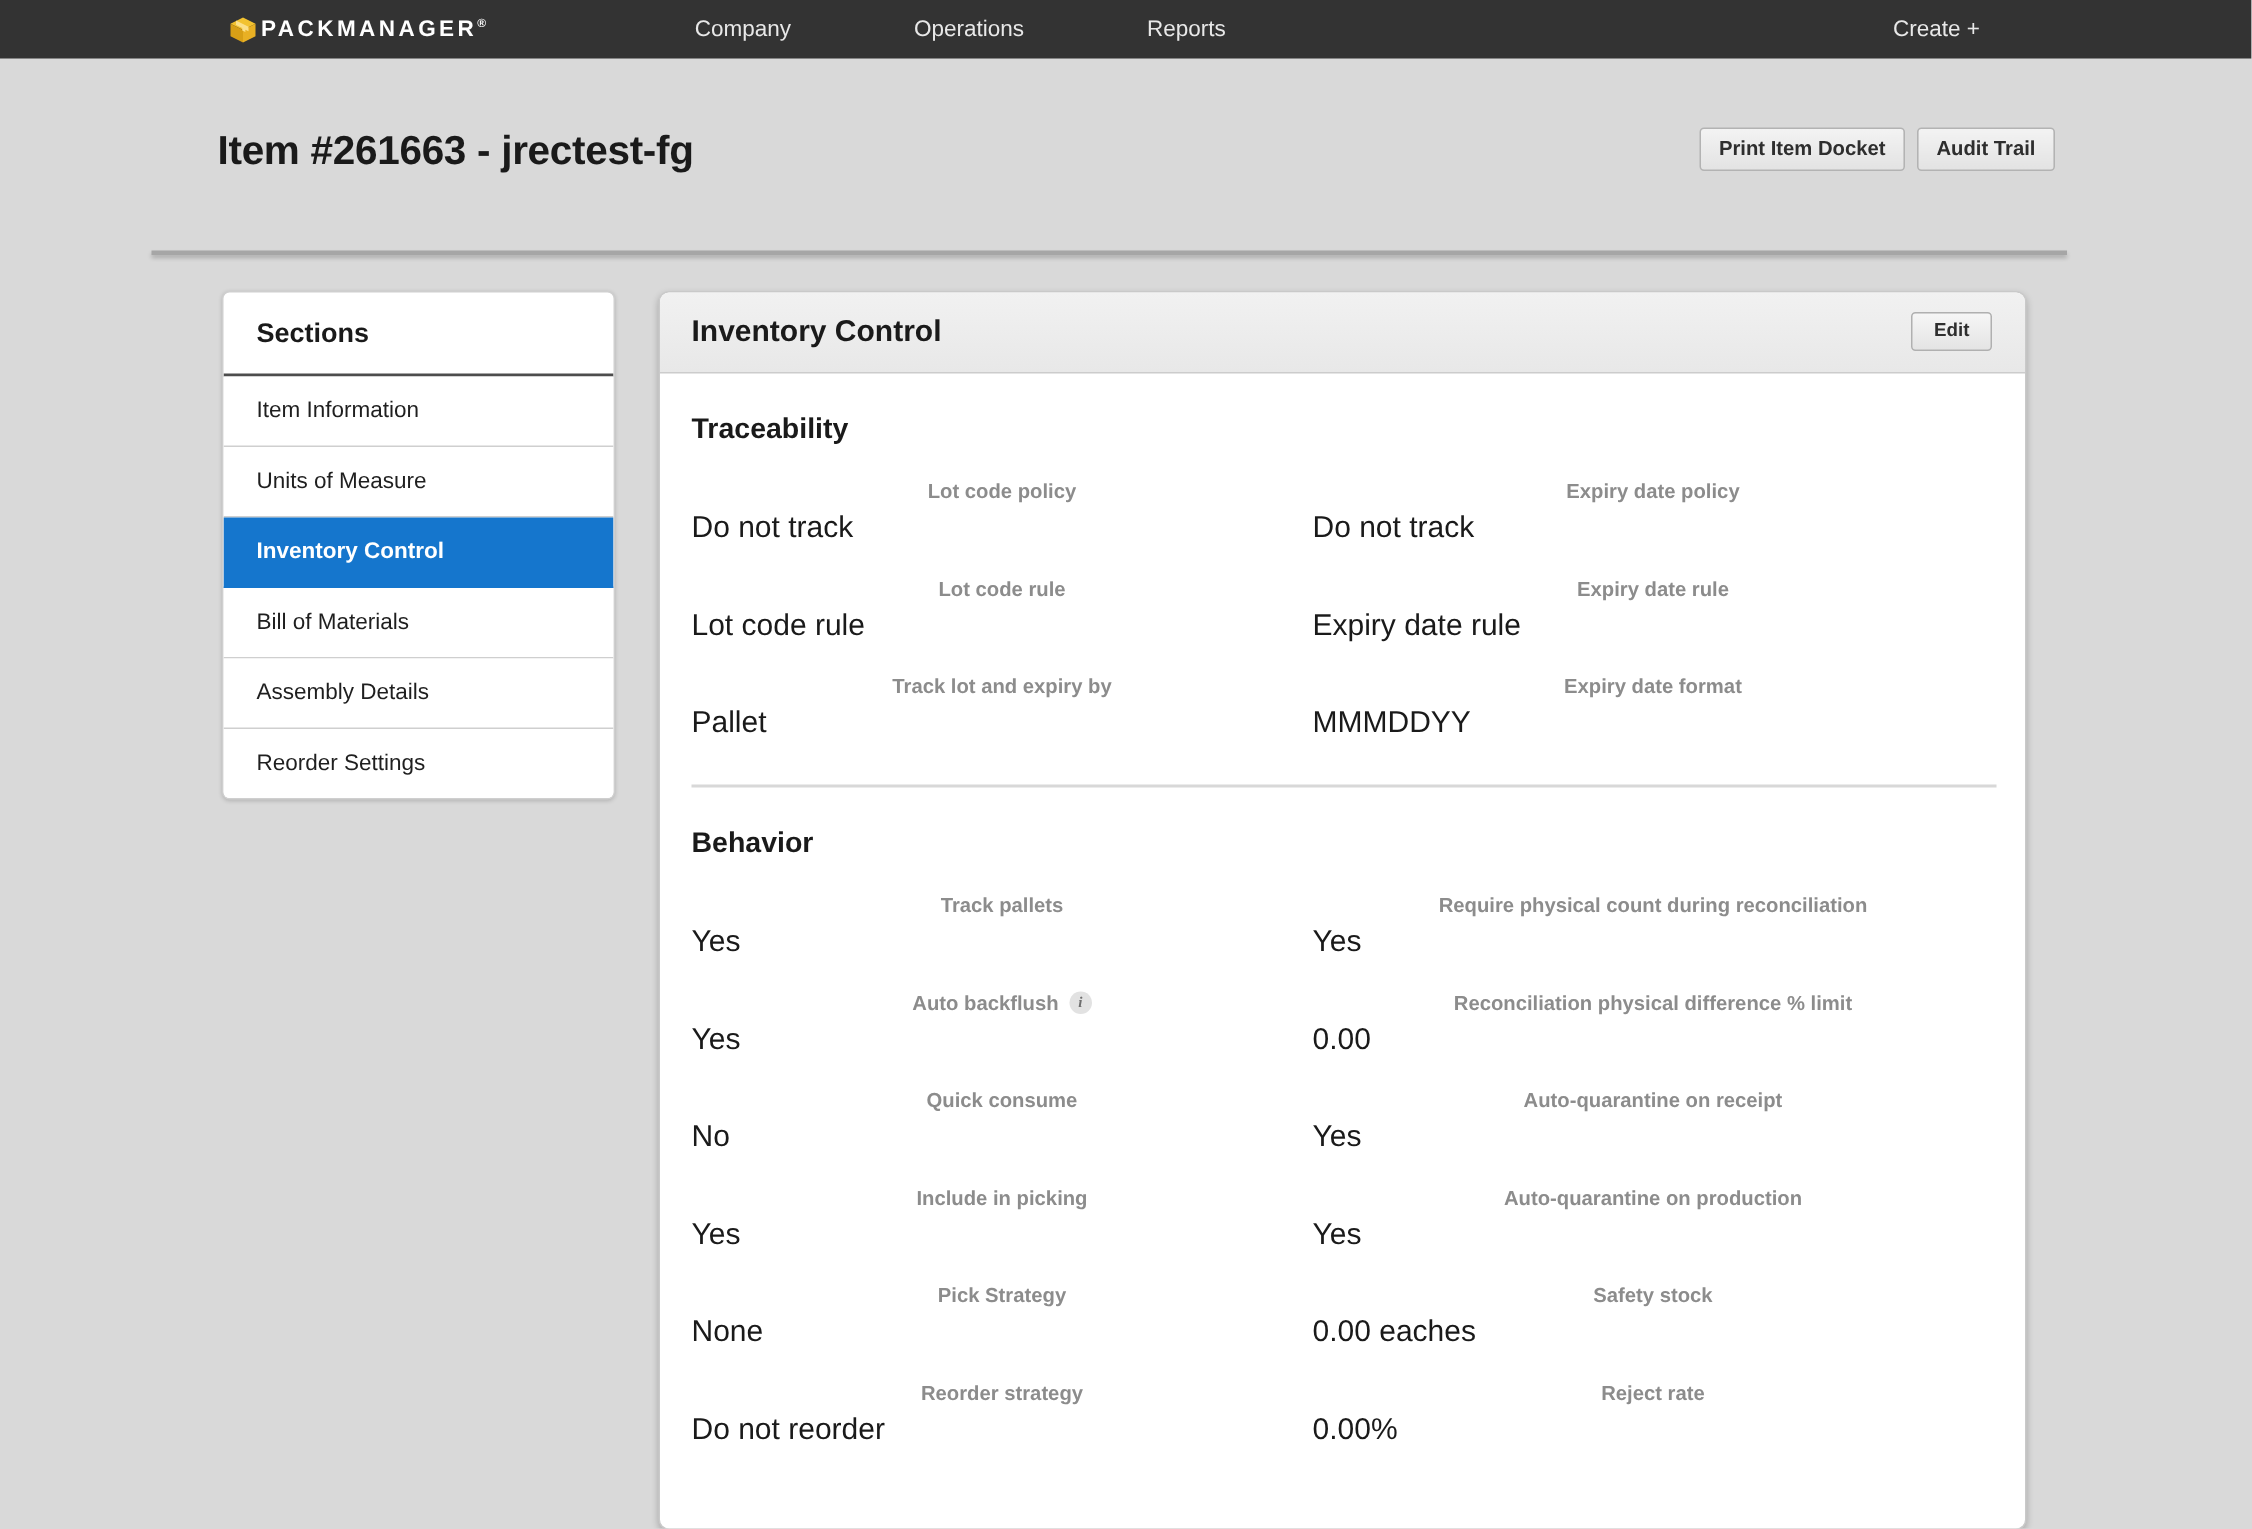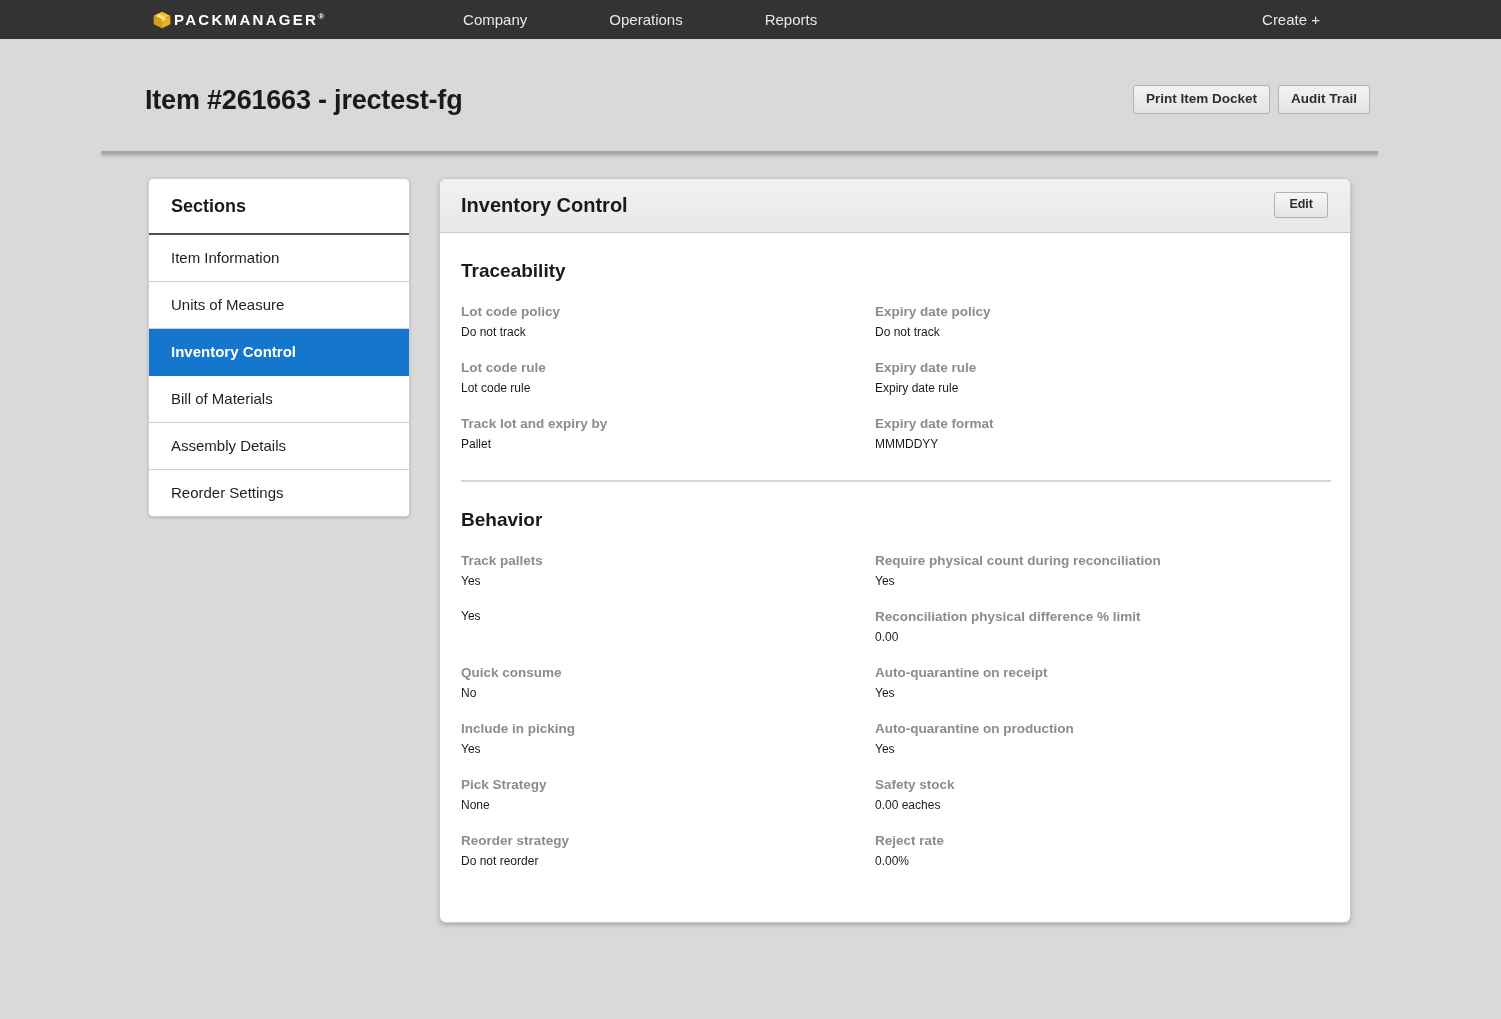--- a/index.html
+++ b/index.html
@@ -54,21 +54,21 @@
     position: absolute;
     right: 181px;
     cursor: pointer;
     white-space: nowrap;
   }
 
   
   .page-head {
     position: relative;
     padding: 0 122px 0 145px;
-    height: 112px;
+    height: 128px;
   }
   .page-title {
     position: absolute;
     left: 145px;
     top: 46px;
     font-size: 27px;
     font-weight: bold;
     color: #1a1a1a;
     letter-spacing: -0.2px;
   }
@@ -208,23 +208,24 @@
   .field { }
   .field-label {
     font-size: 13.5px;
     font-weight: bold;
     color: #8c8c8c;
     display: flex;
     align-items: center;
     gap: 7px;
     margin-bottom: 6px;
     white-space: nowrap;
+    justify-content: center;
   }
   .field-value {
-    font-size: 12px;
+    font-size: 20px;
     color: #1a1a1a;
     white-space: nowrap;
   }
 
   .info-icon {
     display: inline-flex;
     align-items: center;
     justify-content: center;
     width: 15px;
     height: 15px;
@@ -341,20 +342,24 @@
             </div>
           <div class="field-value">Yes</div>
         </div>
         <div class="field">
           <div class="field-label">
               <span>Require physical count during reconciliation</span>
             </div>
           <div class="field-value">Yes</div>
         </div>
         <div class="field">
+          <div class="field-label">
+            <span>Auto backflush</span>
+            <span class="info-icon">i</span>
+          </div>
           <div class="field-value">Yes</div>
         </div>
         <div class="field">
           <div class="field-label">
               <span>Reconciliation physical difference % limit</span>
             </div>
           <div class="field-value">0.00</div>
         </div>
         <div class="field">
           <div class="field-label">

